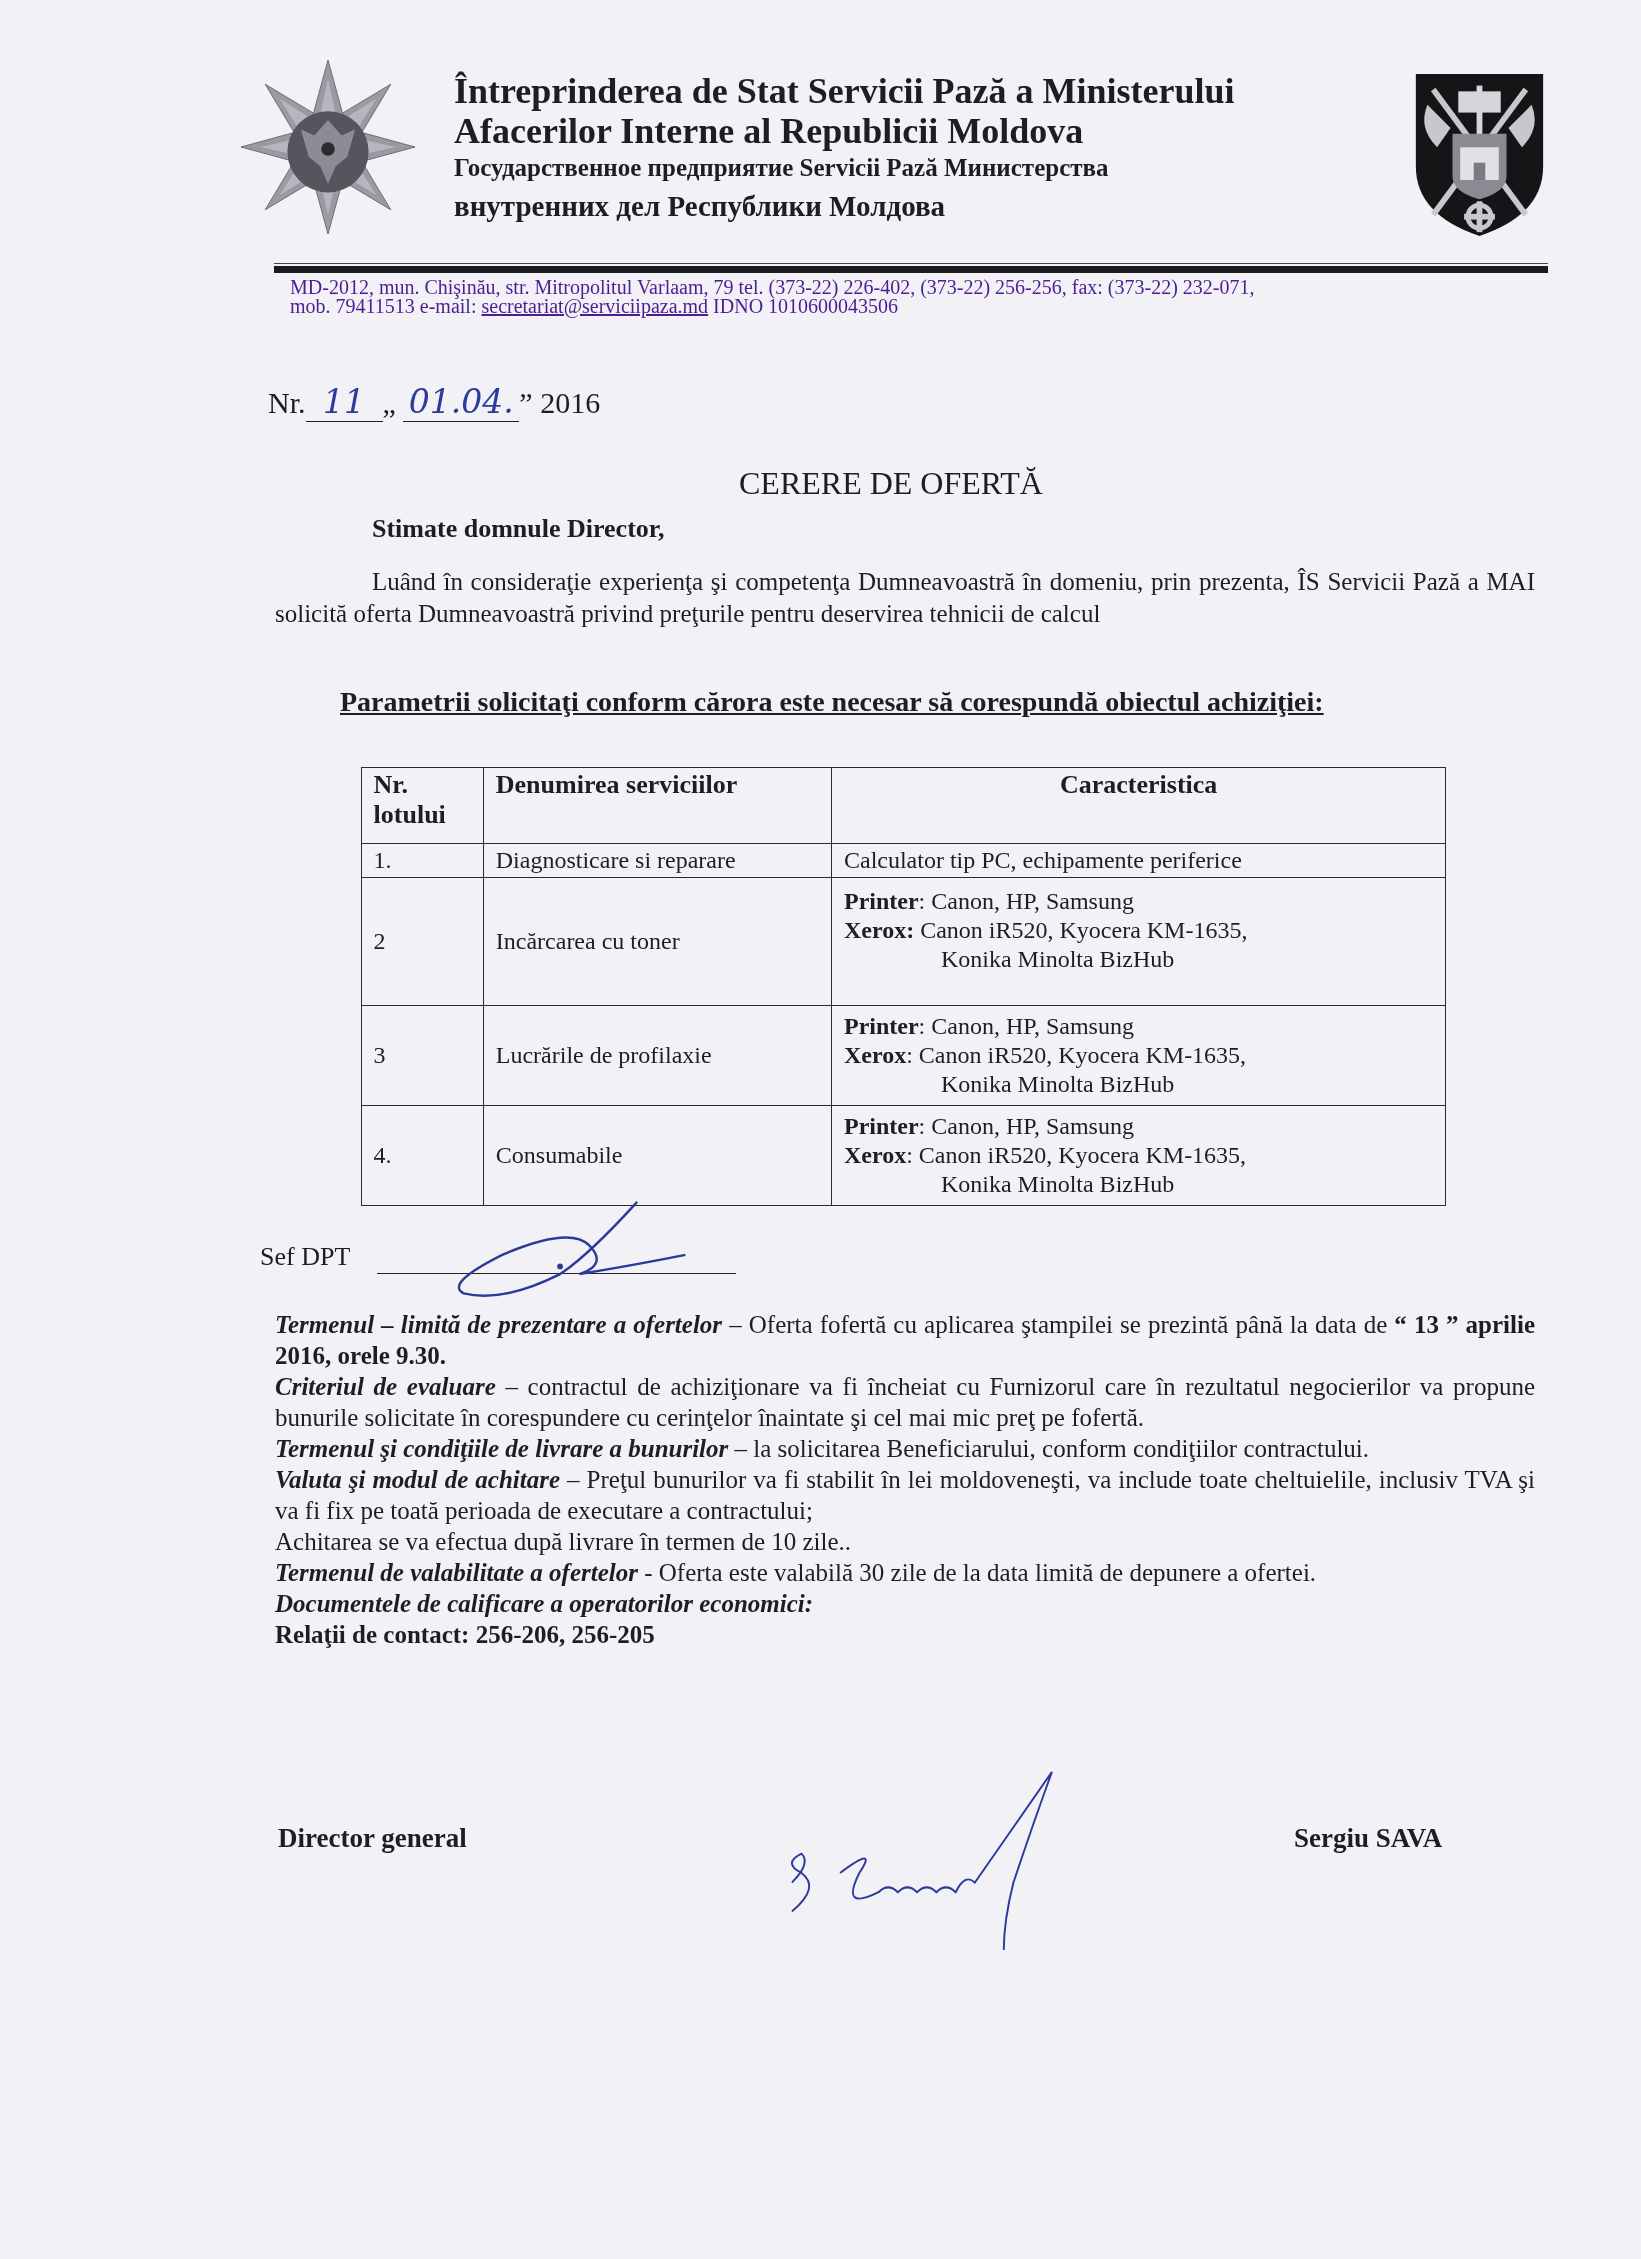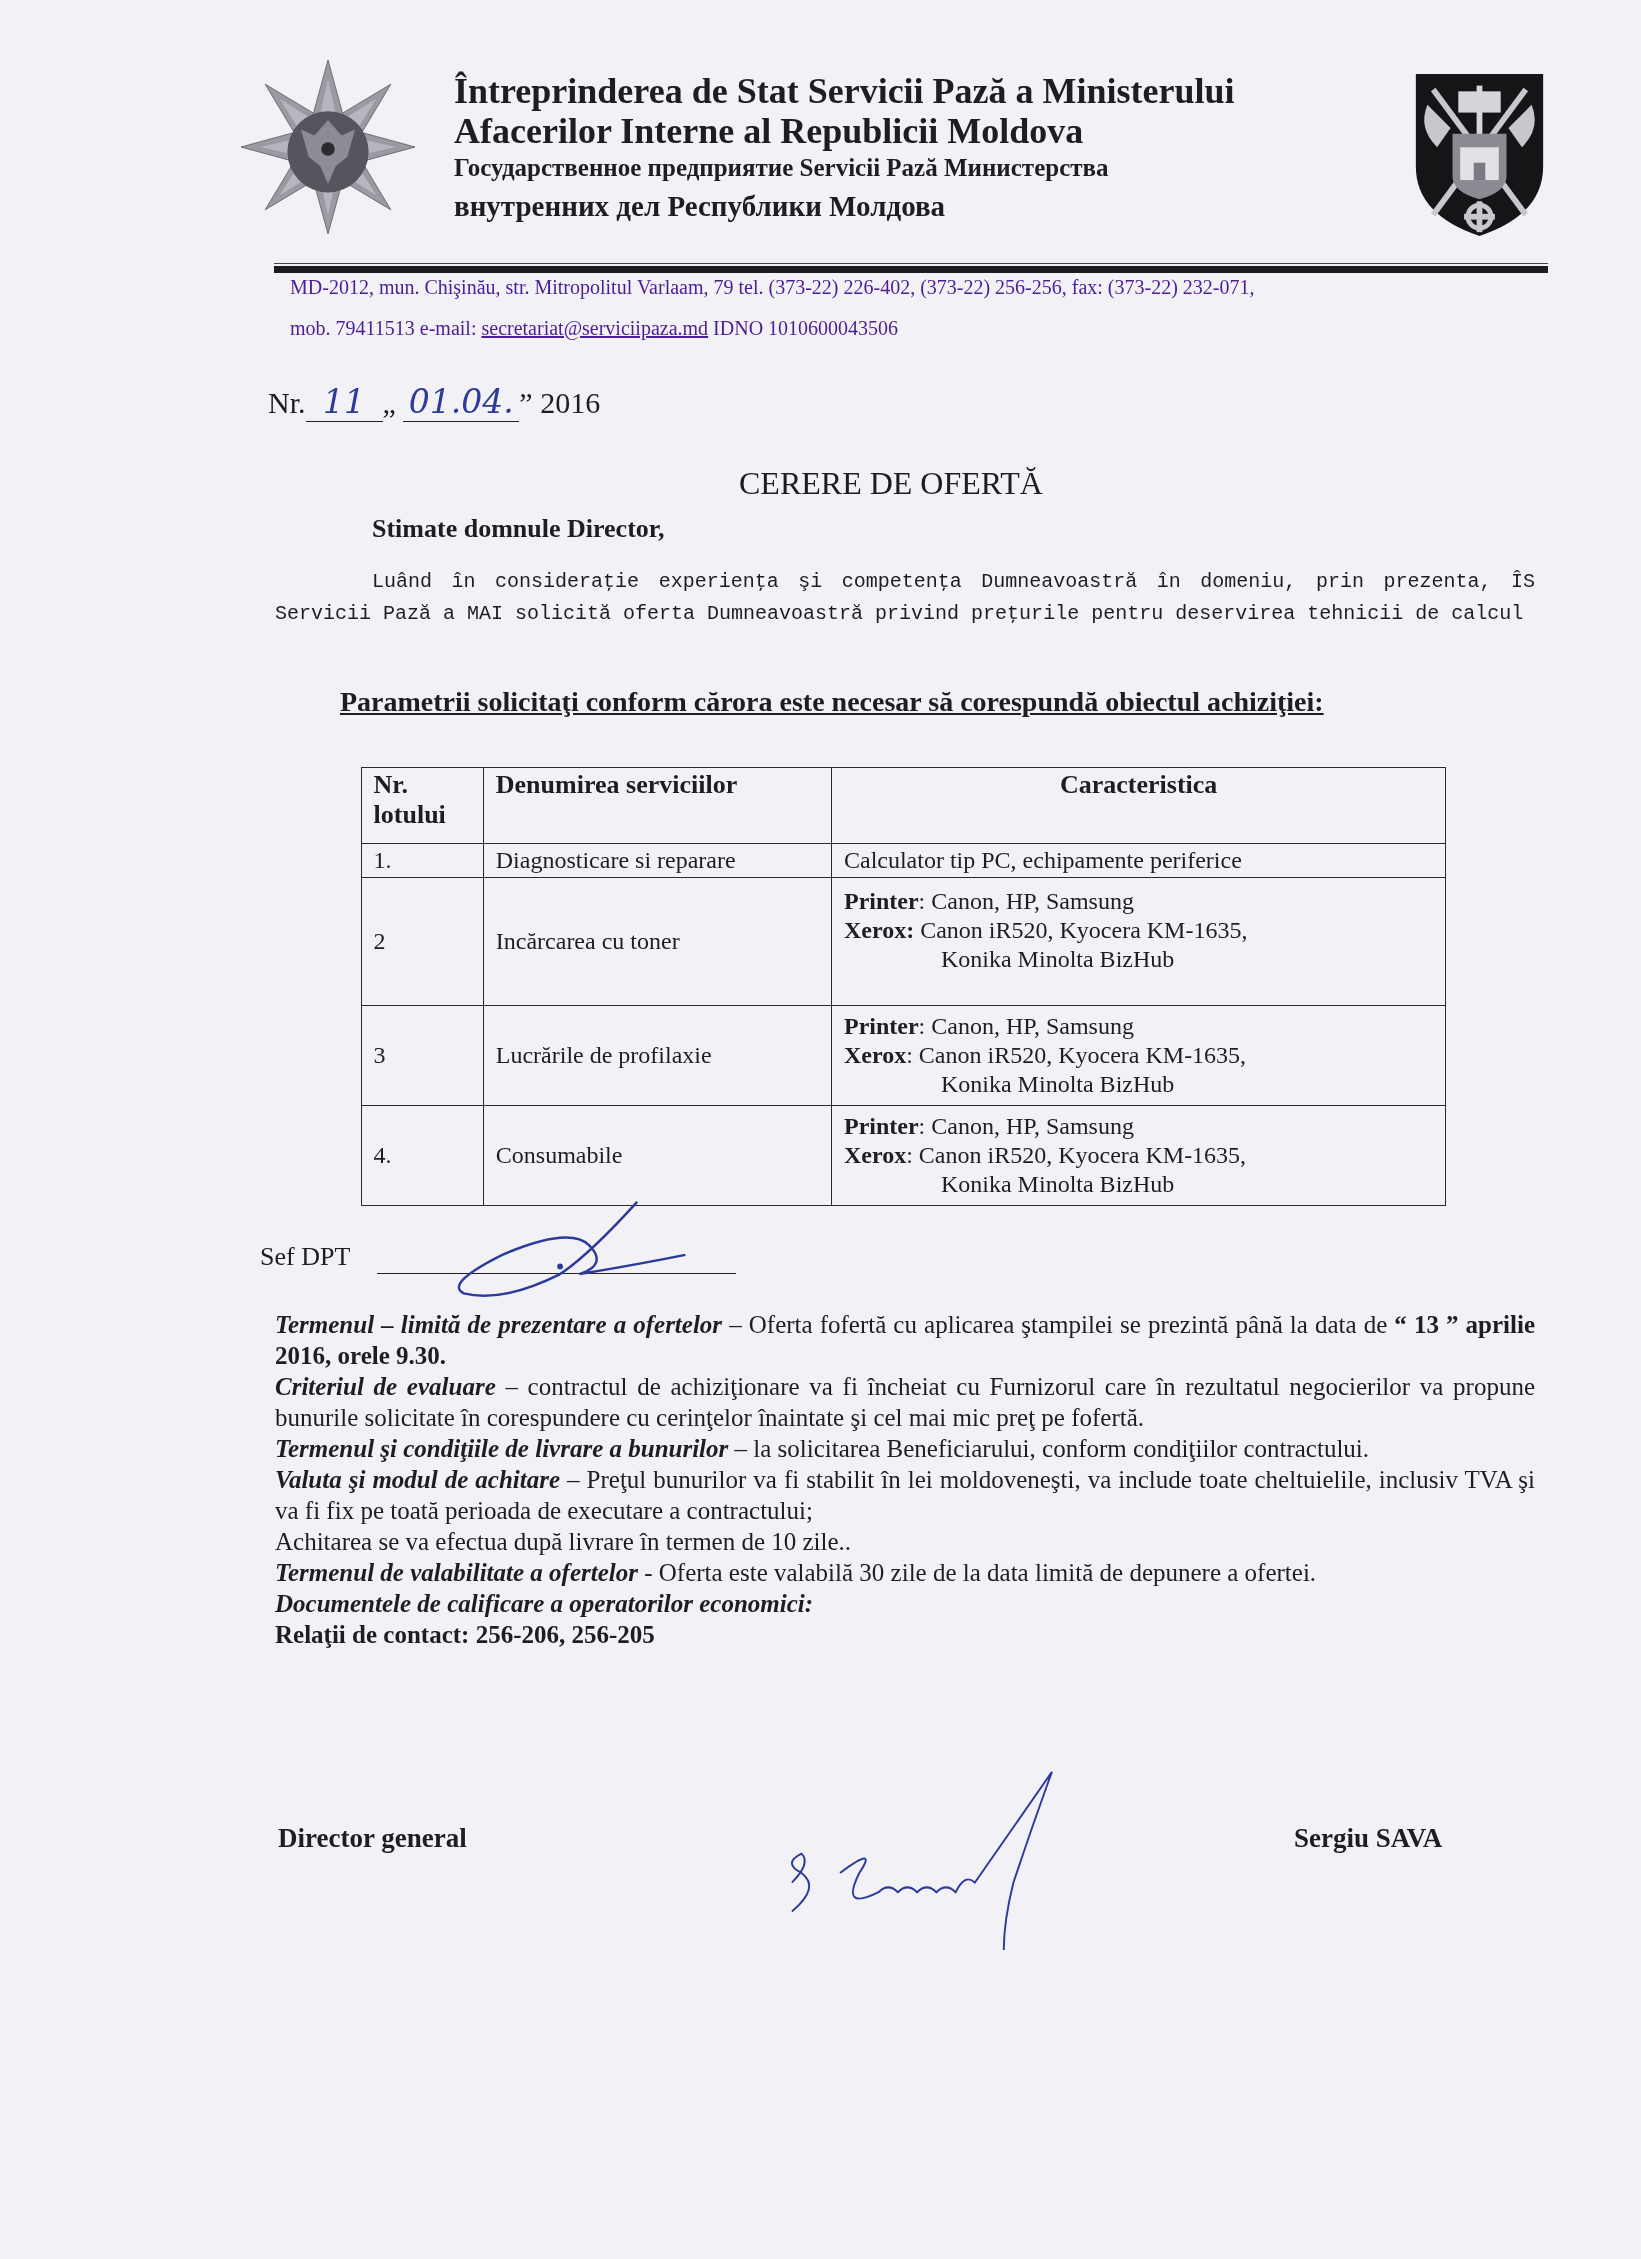--- a/index.html
+++ b/index.html
@@ -13,30 +13,30 @@
   .emblem-left { left:241px; top:60px; width:174px; height:174px; }
   .emblem-right { left:1412px; top:70px; width:135px; height:170px; }
   .hdr-line { left:454px; font-weight:bold; white-space:nowrap; }
   .hdr1 { top:70px; font-size:36px; }
   .hdr2 { top:110px; font-size:36px; }
   .hdr3 { top:154px; font-size:25px; }
   .hdr4 { top:190px; font-size:29px; }
   .rule-thick { left:274px; top:266px; width:1274px; height:6.8px; background:#1b1b20; }
   .rule-thin { left:274px; top:263px; width:1274px; height:1px; background:#444; }
   .contact { left:290px; font-size:20px; white-space:nowrap; color:#4c1d95; }
-  .c1 { top:276px; } .c2 { top:317px; }
+  .c1 { top:276px; } .c2 { top:295px; }
   .contact u { text-decoration:underline; }
 
   .nr { left:268px; top:382px; font-size:30px; white-space:nowrap; }
   .nr .fill { display:inline-block; border-bottom:1.4px solid #222; min-width:77px; text-align:center; font-family:"DejaVu Serif", serif; font-style:italic; color:#2c3a9a; font-size:33px; }
   .nr .fill.w2 { min-width:116px; }
 
   .title { left:739px; top:465px; font-size:32px; white-space:nowrap;text-align:center; }
   .salut { left:372px; top:514px; font-size:26px; font-weight:bold; white-space:nowrap; }
-  .para { left:275px; top:566px; width:1260px; font-size:20px; line-height:32px; text-align:justify; text-indent:97px;font-family:Liberation Mono, monospace; }
+  .para { left:275px; top:566px; width:1260px; font-size:25px; line-height:32px; text-align:justify; text-indent:97px; }
   .section { left:340px; top:686px; font-size:28px; font-weight:bold; text-decoration:underline; white-space:nowrap; }
 
   table.lots { position:absolute; left:361px; top:759px; width:1085px; border-collapse:collapse; font-size:24px;margin-top:8px; }
   table.lots td, table.lots th { border:1.4px solid #2a2a2a; vertical-align:middle; padding:1.9px 11.6px; text-align:left; }
   table.lots th { font-weight:bold; font-size:26px; vertical-align:top; }
   table.lots th.c { text-align:center; }
   .col1 { width:98px; } .col2 { width:324px; }
   .r-head th { height:71px; }
   .r-1 td { height:29px; }
   .r-2 td { height:124px; }

